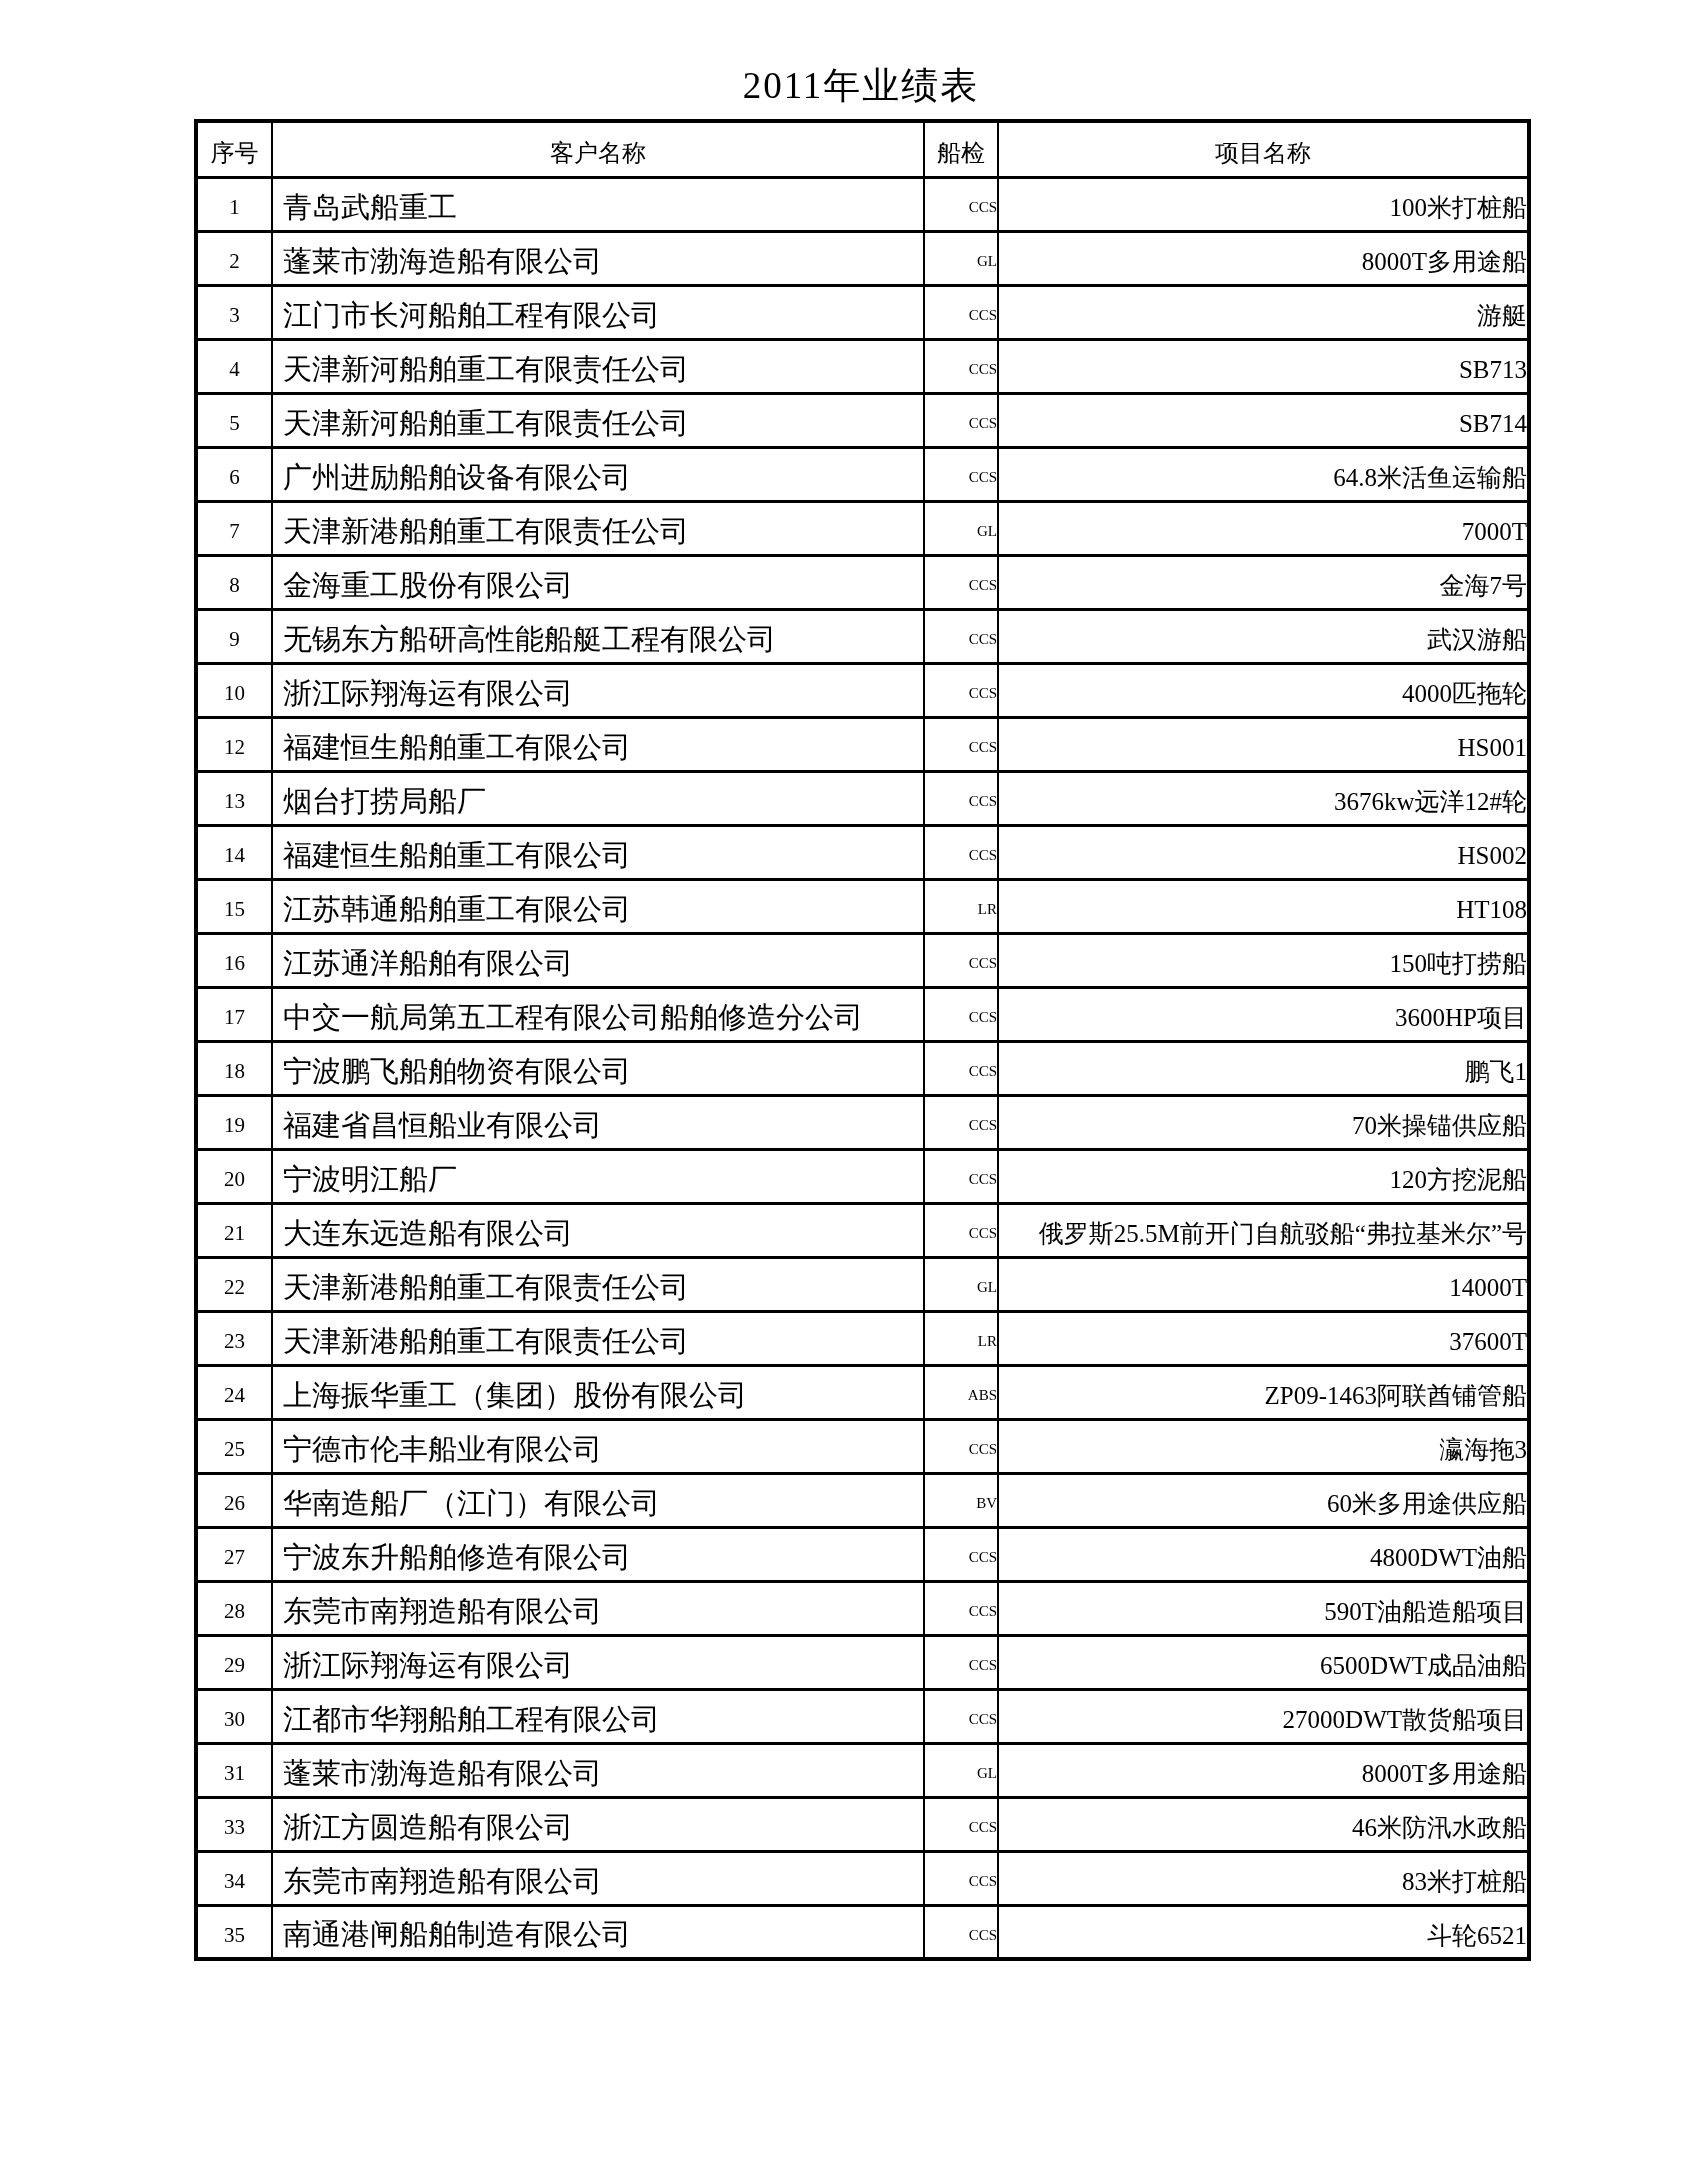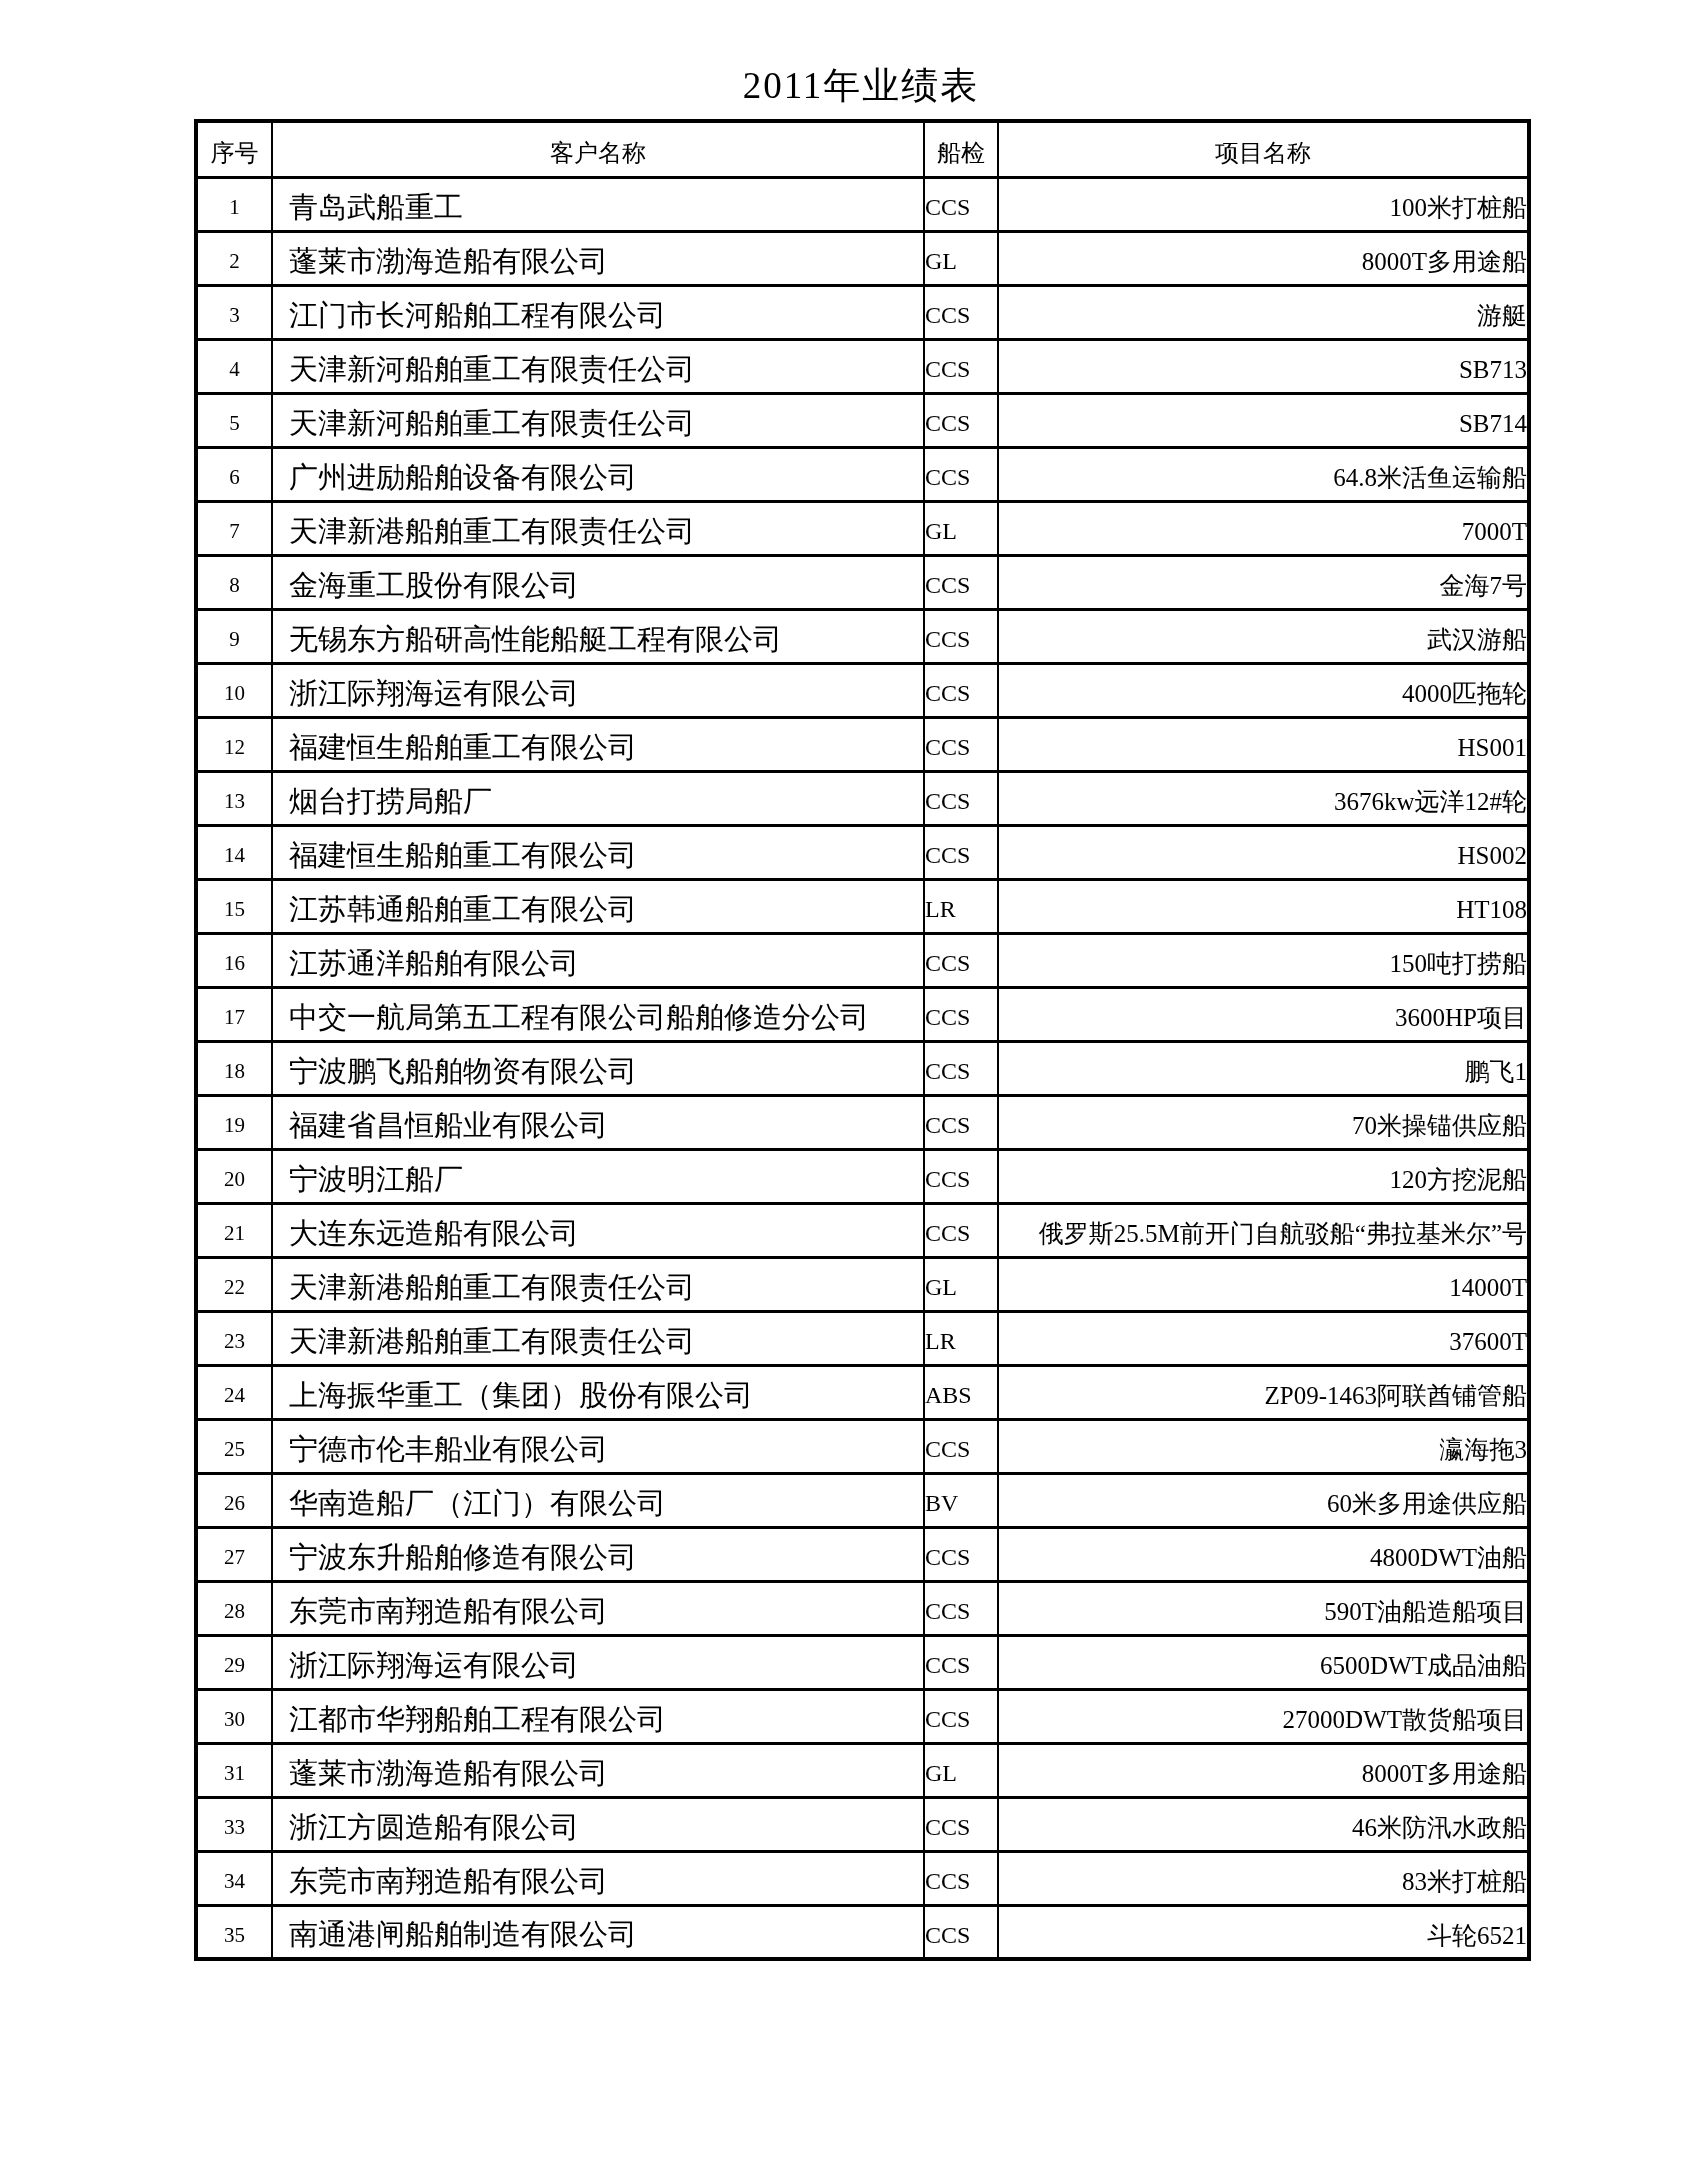--- a/index.html
+++ b/index.html
@@ -41,22 +41,22 @@
     vertical-align: middle;
     overflow: hidden;
     white-space: nowrap;
     padding-top: 7px;
     font-weight: normal;
   }
   .perf-table thead tr { height: 56px; }
   .perf-table tbody tr { height: 54px; }
   th.h-cell { font-size: 24px; text-align: center; }
   td.c-no    { font-size: 21px; text-align: center; font-family: "Liberation Serif", "DejaVu Serif", serif; }
-  td.c-customer { font-size: 29px; text-align: left; padding-left: 16px; }
-  td.c-class { font-size: 24px; text-align: left; }
+  td.c-customer { font-size: 29px; text-align: left; padding-left: 10px; }
+  td.c-class { font-size: 15px; text-align: right; }
   td.c-project { font-size: 25px; text-align: right; padding-left: 8px; }
 </style>
 </head>
 <body>
 
 <div class="page">
 
   <div class="doc-title">2011年业绩表</div>
 
   <table class="perf-table">

